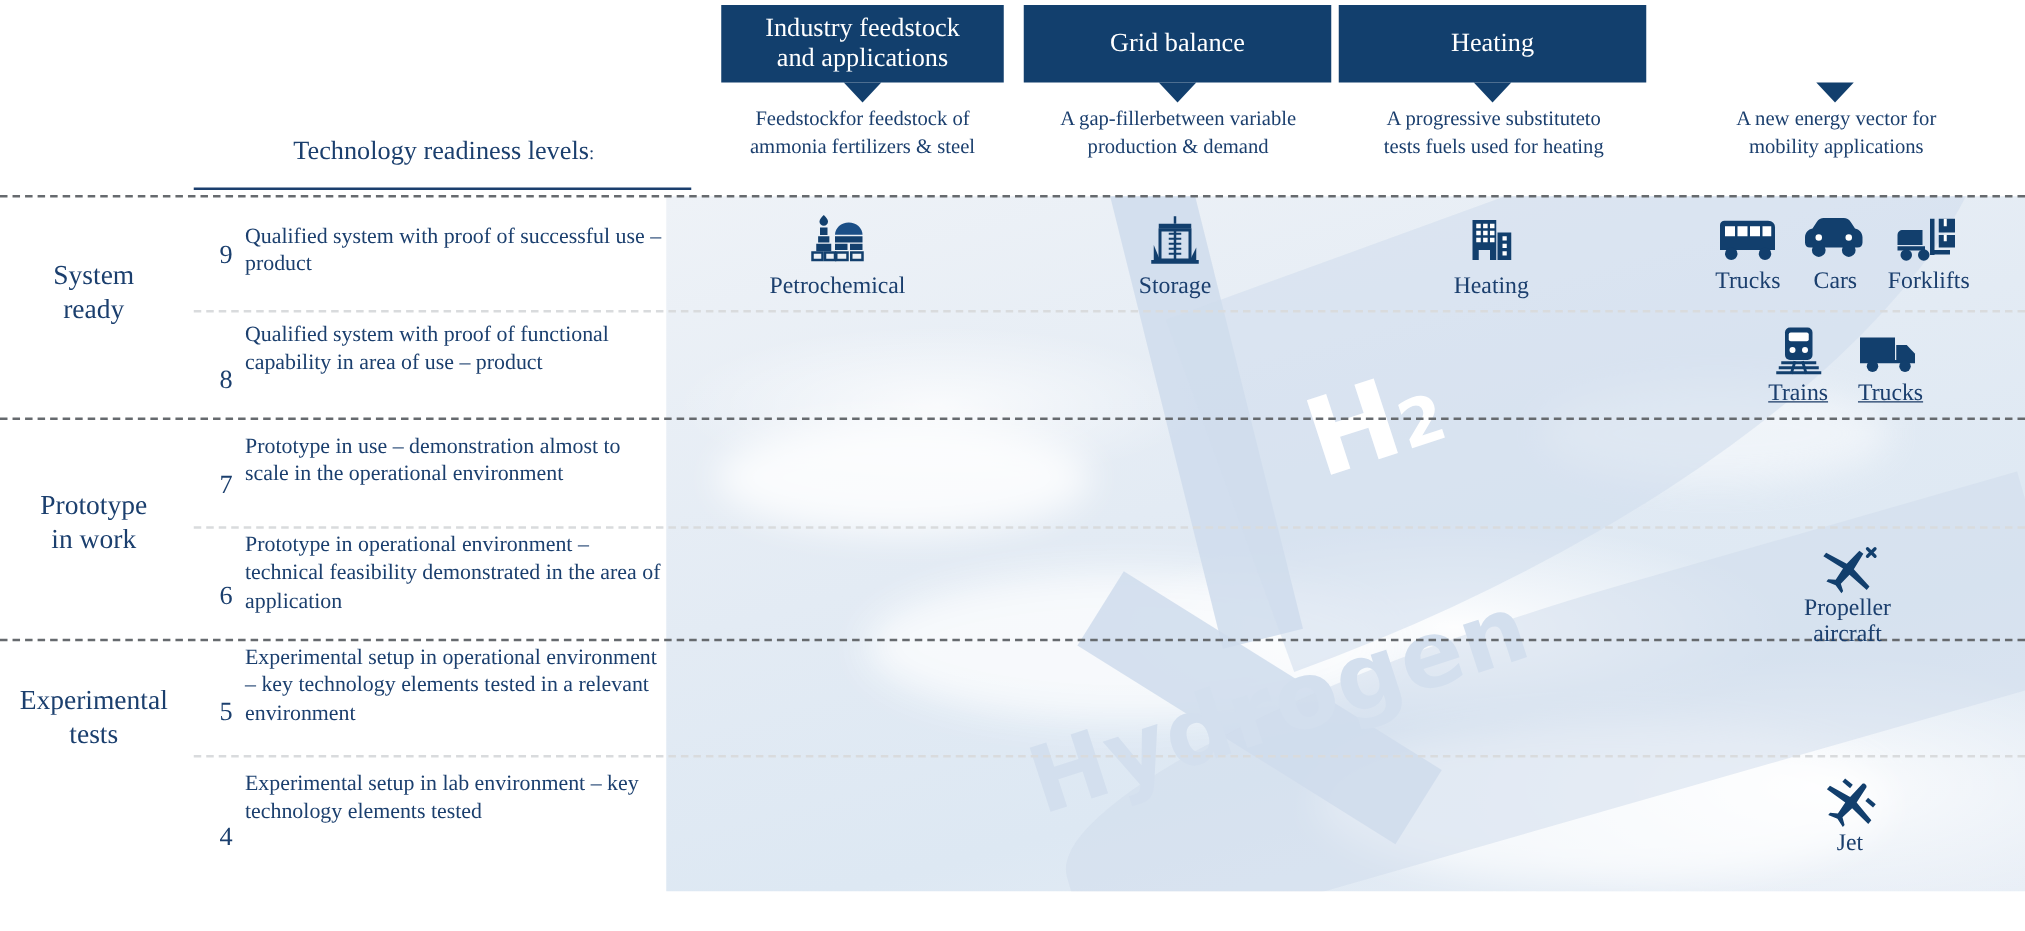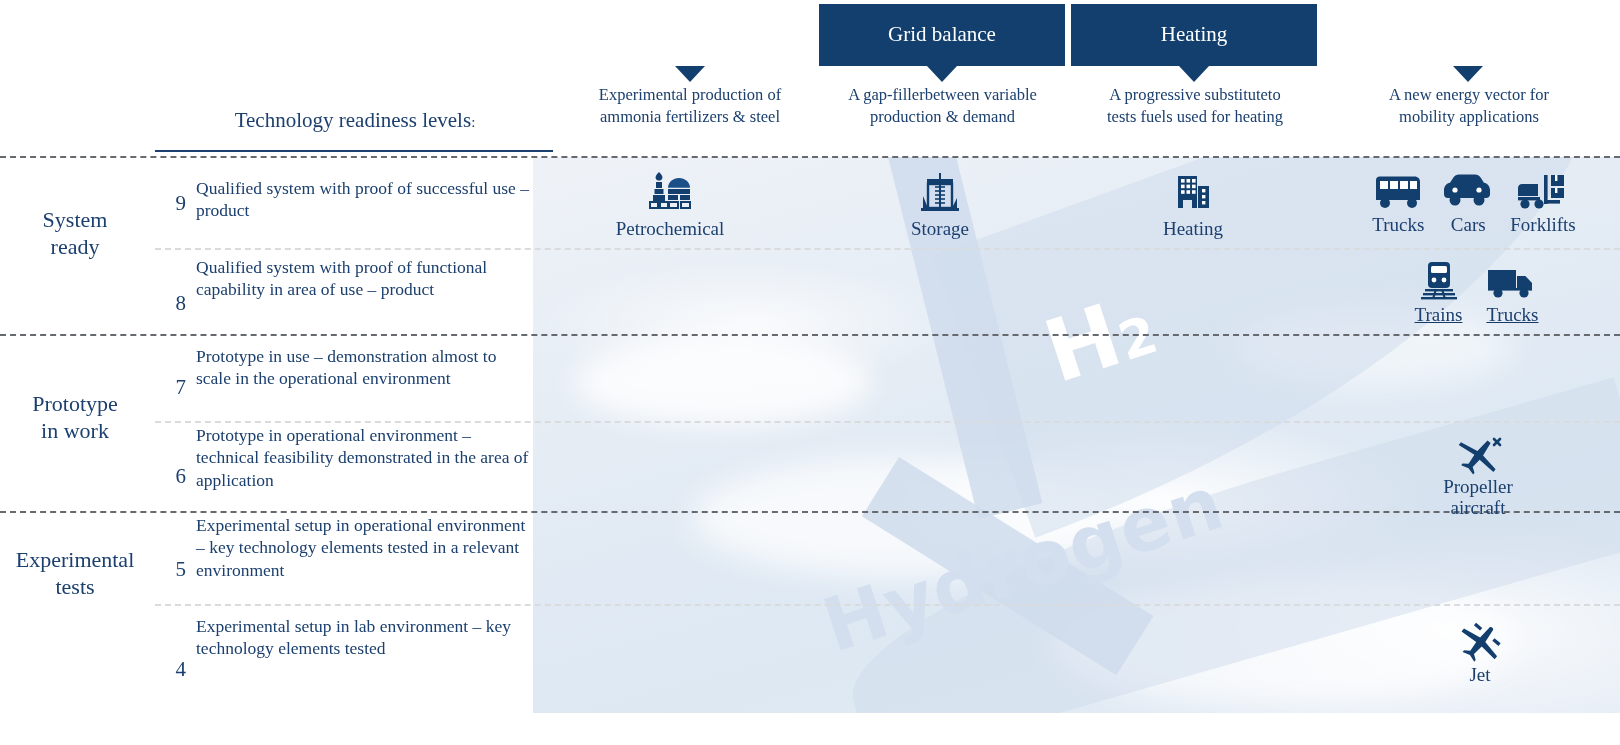--- a/index.html
+++ b/index.html
@@ -143,23 +143,29 @@
     <div class="ribbon" style="left:300px;top:330px;width:820px;height:170px;opacity:.5;transform:rotate(-16deg);
          border-radius:60% 0 0 0;"></div>
 
     <div class="wm-h2" style="left: 500px; top: 150px;">
       <span>H</span><span style="font-size:52px;">2</span>
     </div>
 
     <div class="wm-word" style="left: 280px; top: 430px;">Hydrogen</div>
   </div>
 
+  <div class="hdr-box" style="left:577px;width:226px;">
+    <div>
+      <div>Industry feedstock</div>
+      <div>and applications</div>
+    </div>
+  </div>
   <div class="hdr-arrow" style="left:675px;"></div>
   <div class="hdr-sub" style="left:560px;width:260px;">
-    <div>Experimental production of</div>
+    <div>Feedstockfor feedstock of</div>
     <div>ammonia fertilizers &amp; steel</div>
   </div>
 
   <div class="hdr-box" style="left:819px;width:246px;">
     <div>
       <div>Grid balance</div>
     </div>
   </div>
   <div class="hdr-arrow" style="left:927px;"></div>
   <div class="hdr-sub" style="left:815px;width:255px;">

